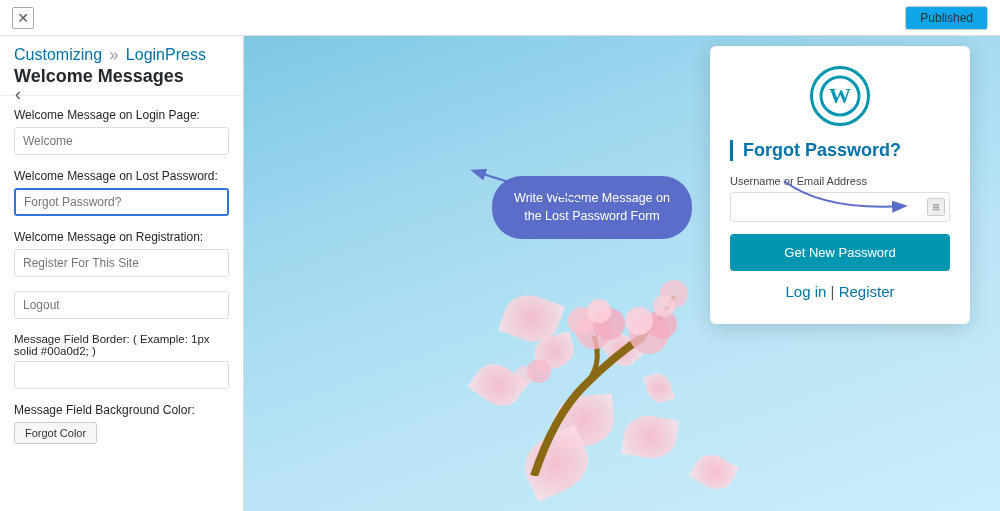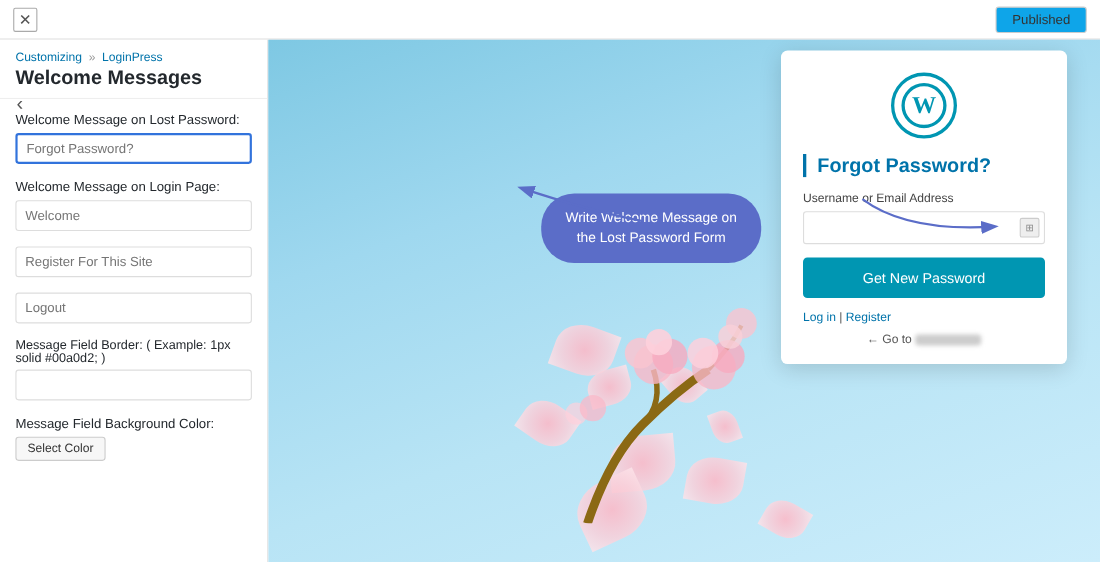--- a/index.html
+++ b/index.html
@@ -26,21 +26,21 @@
     .main { display: flex; flex: 1; overflow: hidden; }
 
     
     .sidebar {
       width: 244px; background: #fff; border-right: 1px solid #ddd;
       display: flex; flex-direction: column; flex-shrink: 0; overflow-y: auto;
     }
     .sidebar-header {
       padding: 10px 14px 8px; border-bottom: 1px solid #eee;
     }
-    .breadcrumb { font-size: 11px; color: #666; margin-bottom: 2px; }
+    .breadcrumb { font-size: 16px; color: #666; margin-bottom: 2px; }
     .breadcrumb a { color: #0073aa; text-decoration: none; }
     .breadcrumb span { color: #999; margin: 0 3px; }
     .sidebar-title { font-size: 18px; font-weight: 600; color: #23282d; }
     .sidebar-back {
       width: 28px; height: 28px; border: none; background: none; cursor: pointer;
       font-size: 18px; color: #555; position: absolute; top: 44px; left: 4px;
     }
 
     .sidebar-content { padding: 12px 14px; flex: 1; }
     .field-group { margin-bottom: 14px; }
@@ -105,21 +105,21 @@
       position: absolute; right: 5px; top: 50%; transform: translateY(-50%);
       width: 18px; height: 18px; background: #eee; border: 1px solid #ccc;
       border-radius: 2px; display: flex; align-items: center; justify-content: center;
       font-size: 9px; color: #888;
     }
     .get-password-btn {
       width: 100%; background: #0096b2; color: #fff; border: none;
       padding: 11px; font-size: 13px; font-weight: 500; border-radius: 4px;
       cursor: pointer; margin-bottom: 12px;
     }
-    .card-links { text-align: left; font-size: 11px; color: #555; margin-bottom: 8px; }
+    .card-links { text-align: center; font-size: 15px; color: #555; margin-bottom: 8px; }
     .card-links a { color: #0073aa; text-decoration: none; }
     .goto-text { text-align: center; font-size: 11px; color: #555; }
     .goto-blurred {
       display: inline-block; width: 60px; height: 10px;
       background: #ccc; border-radius: 3px; vertical-align: middle;
       filter: blur(2px);
     }
 
     
     .tooltip-bubble {
@@ -162,45 +162,46 @@
         <a>Customizing</a>
         <span>»</span>
         <a>LoginPress</a>
       </div>
       <div class="sidebar-title">Welcome Messages</div>
     </div>
 
     <div class="sidebar-content">
 
       <div class="field-group">
+        <label class="field-label">Welcome Message on Login Page:</label>
+        <input class="field-input" type="text" value="" placeholder="Welcome" style="">
+      </div>
+
+      <div class="field-group">
         <label class="field-label">Welcome Message on Lost Password:</label>
         <input class="field-input highlighted" type="text" value="" placeholder="Forgot Password?" style="">
       </div>
 
       <div class="field-group">
-        <label class="field-label">Welcome Message on Login Page:</label>
-        <input class="field-input" type="text" value="" placeholder="Welcome" style="">
-      </div>
-
-      <div class="field-group">
+        <label class="field-label">Welcome Message on Registration:</label>
         <input class="field-input" type="text" value="" placeholder="Register For This Site" style="">
       </div>
 
       <div class="field-group">
         <input class="field-input" type="text" value="" placeholder="Logout" style="">
       </div>
 
       <div class="field-group">
         <label class="field-label-small">Message Field Border: ( Example: 1px solid #00a0d2; )</label>
         <input class="field-input" type="text" value="" style="">
       </div>
 
       <div class="field-group">
         <label class="field-label">Message Field Background Color:</label>
-        <button class="select-color-btn">Select Color</button>
+        <button class="select-color-btn">Forgot Color</button>
       </div>
 
     </div>
   </div>
 
   <div class="preview">
     <div class="preview-bg"></div>
 
     <div class="petal" style="width:55px;height:45px;left:260px;top:260px;transform:rotate(20deg);"></div>
     <div class="petal" style="width:40px;height:32px;left:290px;top:300px;transform:rotate(-15deg);"></div>
@@ -246,24 +247,20 @@
       <div class="username-input-wrap">
         <input class="username-input" type="text" style="">
         <div class="input-icon">⊞</div>
       </div>
       <button class="get-password-btn">Get New Password</button>
       <div class="card-links">
         <a>Log in</a>
         <span> | </span>
         <a>Register</a>
       </div>
-      <div class="goto-text">
-        <span>← Go to </span>
-        <span class="goto-blurred"></span>
-      </div>
     </div>
 
     <div class="tooltip-bubble bubble1" style="position:absolute; left:248px; top:140px; width:200px; background:#5b6dc8; color:#fff; border-radius:30px; padding:14px 18px; font-size:12.5px; font-weight:500; text-align:center; line-height:1.4;">
       <span>Write Welcome Message on the Lost Password Form</span>
     </div>
 
 
     <svg class="arrows-svg">
 
       <defs>

